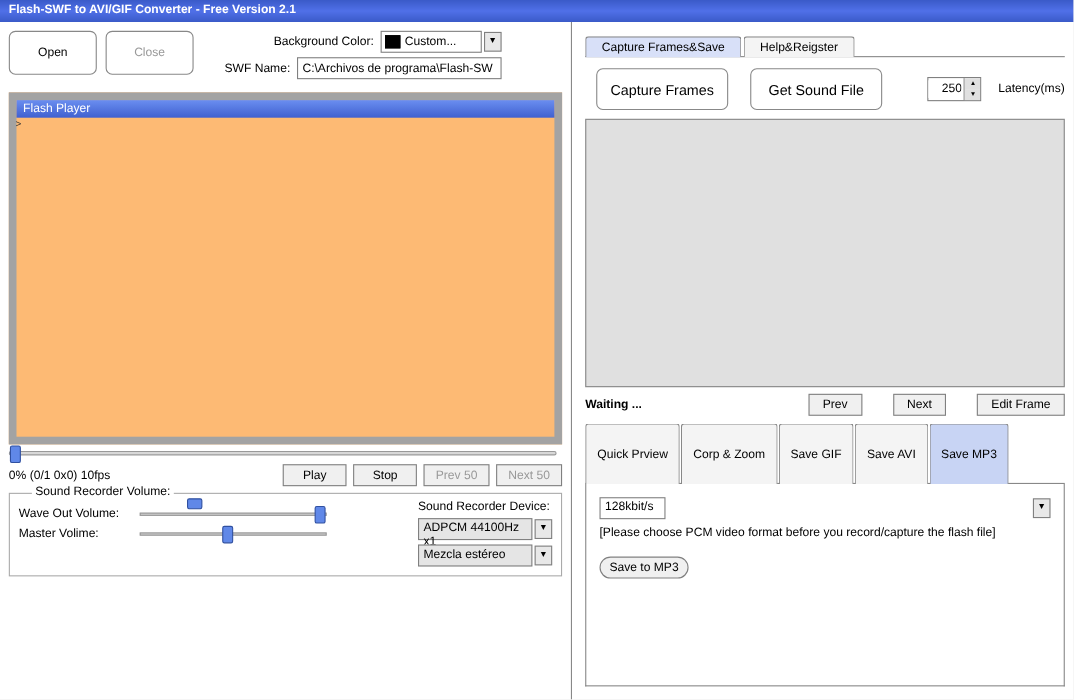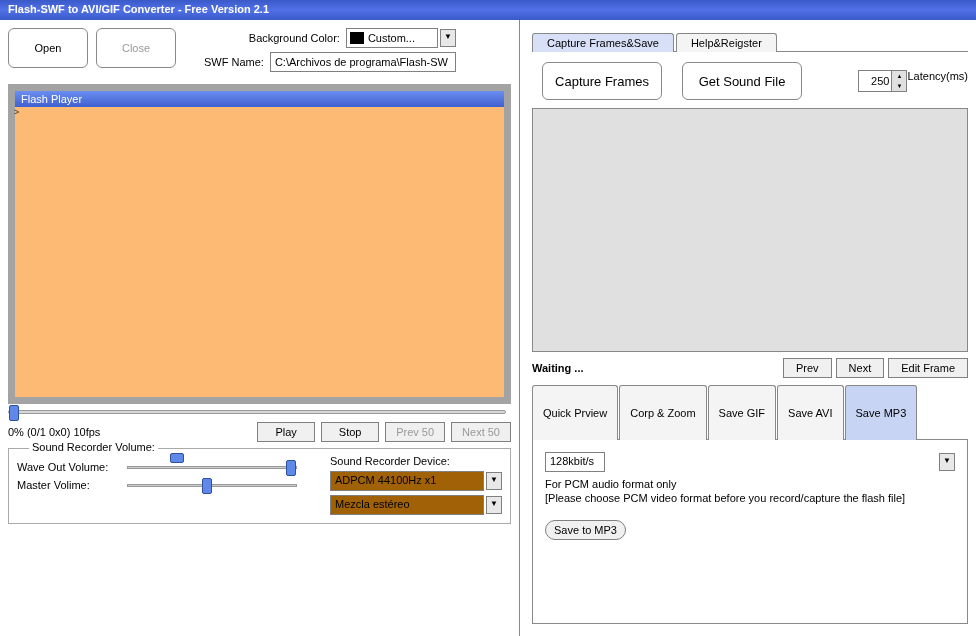--- a/index.html
+++ b/index.html
@@ -35,36 +35,36 @@
 .small-btn:disabled { color: #999; }
 
 .fieldset { border: 1px solid #aaa; padding: 6px 8px 8px; margin-top: 6px; position: relative; }
 .fieldset-title { position: absolute; top: -8px; left: 20px; background: #fff; padding: 0 3px; font-size: 11px; }
 .vol-row { display: flex; align-items: center; margin-top: 6px; }
 .vol-label { width: 110px; }
 .vol-slider { width: 170px; height: 3px; background: #ccc; border: 1px solid #999; position: relative; margin-right: 20px; }
 .vol-thumb { width: 10px; height: 16px; background: #6088e8; border: 1px solid #3050a0; border-radius: 2px; position: absolute; top: -7px; cursor: pointer; }
 .device-col { margin-left: auto; }
 .device-select { display: flex; align-items: center; margin-top: 4px; }
-.device-box { width: 154px; height: 20px; border: 1px solid #808080; padding: 2px 4px; background: #a16207; }
+.device-box { width: 104px; height: 20px; border: 1px solid #808080; padding: 2px 4px; background: #e5e5e5; }
 
 .tab-strip { display: flex; border-bottom: 1px solid #888; margin-bottom: 10px; margin-top: 4px; }
 .tab { padding: 3px 14px; border: 1px solid #888; border-bottom: none; background: #f4f4f4; margin-right: 2px; cursor: pointer; border-radius: 3px 3px 0 0; position: relative; top: 1px; font-size: 11px; }
 .tab.active { background: #d8e0f8; }
 
 .capture-row { display: flex; align-items: center; gap: 20px; margin-bottom: 8px; padding-left: 10px; }
 .cap-btn { width: 120px; height: 38px; border: 1px solid #888; border-radius: 6px; background: #fff; cursor: pointer; font-size: 13px; }
-.latency-box { display: flex; gap: 0; margin-left: auto; }
+.latency-box { display: flex; align-items: center; gap: 15px; margin-left: auto; }
 .spinner { display: flex; align-items: center; border: 1px solid #808080; height: 22px; }
 .spinner input { width: 32px; border: none; text-align: right; padding: 2px; font-size: 11px; }
 .spin-btns { display: flex; flex-direction: column; border-left: 1px solid #808080; }
 .spin-btns button { height: 10px; width: 14px; border: none; background: #e0e0e0; font-size: 6px; line-height: 6px; cursor: pointer; padding: 0; }
 
 .preview-box { border: 1px solid #888; height: 244px; background: #e0e0e0; margin-bottom: 6px; }
-.nav-row { display: flex; align-items: center; margin-bottom: 6px; }
+.nav-row { display: flex; align-items: center; margin-bottom: 6px; gap: 24px; }
 .wait-text { font-weight: bold; flex: 1; }
 .nav-btn { height: 20px; padding: 0 12px; border: 1px solid #808080; background: #f0f0f0; cursor: pointer; margin-left: 4px; font-size: 11px; }
 
 .sub-tabs { display: flex; border-bottom: 1px solid #888; }
 .sub-tab { padding: 21px 10px; border: 1px solid #888; border-bottom: none; background: #f4f4f4; margin-right: 1px; cursor: pointer; border-radius: 3px 3px 0 0; font-size: 11px; position: relative; top: 1px; }
 .sub-tab.active { background: #c8d4f4; }
 
 .sub-content { border: 1px solid #888; border-top: none; padding: 12px; height: 184px; }
 .bitrate-row { display: flex; align-items: center; margin-bottom: 6px; justify-content: space-between; }
 .bitrate-box { width: 60px; height: 20px; border: 1px solid #808080; padding: 2px 4px; background: #fff; }
@@ -190,19 +190,18 @@
       <div class="sub-tab">Save GIF</div>
       <div class="sub-tab">Save AVI</div>
       <div class="sub-tab active">Save MP3</div>
     </div>
 
     <div class="sub-content">
       <div class="bitrate-row">
         <div class="bitrate-box">128kbit/s</div>
         <div class="dd-btn">▼</div>
       </div>
-      <div class="info-text">For PCM audio format only</div>
       <div class="info-text">[Please choose PCM video format before you record/capture the flash file]</div>
       <button class="save-mp3-btn">Save to MP3</button>
     </div>
     </div>
   </div>
 </div>
 
 </body></html>

